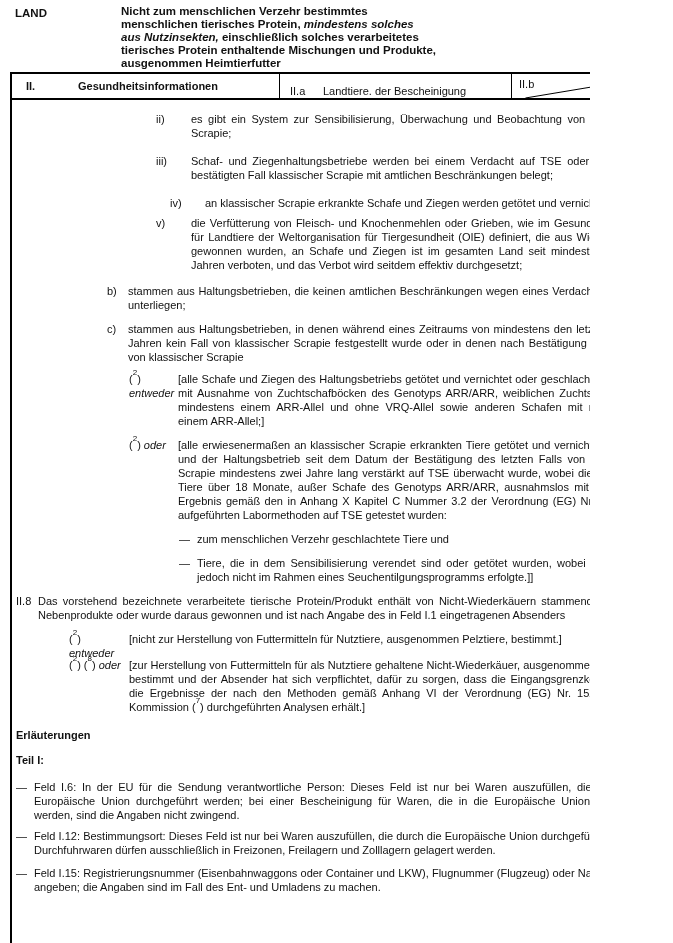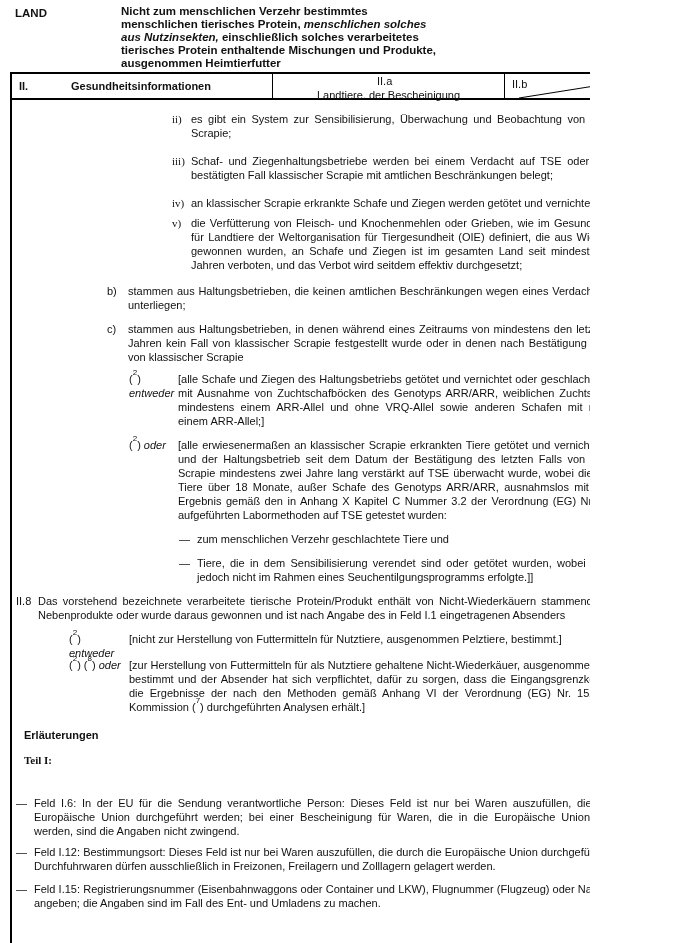--- a/index.html
+++ b/index.html
@@ -21,65 +21,65 @@
   .title-block{
     position:absolute;top:5px;right:9px;width:460px;
     text-align:left;font-weight:bold;font-size:11.5px;line-height:13px;
   }
   .title-block .bi{font-style:italic;}
   
   .doc-table{
     position:absolute;top:72px;left:10px;width:649px;bottom:0;
     border:2px solid #000;border-bottom:none;
   }
-  .hdr-row{display:flex;height:24px;border-bottom:2px solid #000;}
+  .hdr-row{display:flex;height:24px;border-bottom:2px solid #000;padding-left:7px;}
   .hdr-c1{width:260px;display:flex;align-items:center;}
   .hdr-c1 .no{font-weight:bold;padding-left:7px;width:52px;}
   .hdr-c1 .ttl{font-weight:bold;}
-  .hdr-c2{width:231px;border-left:1.5px solid #000;display:flex;align-items:center;flex-direction:column;}
+  .hdr-c2{width:231px;border-left:1.5px solid #000;display:flex;align-items:flex-end;}
   .hdr-c2 .no{padding-left:10px;width:33px;}
   .hdr-c3{flex:1;border-left:1.5px solid #000;position:relative;display:flex;align-items:flex-start;}
   .hdr-c3 .no{padding-left:7px;padding-top:3px;}
   .hdr-c3 svg{position:absolute;inset:0;width:100%;height:100%;}
   
   .tbody{padding:12px 8px 0 0;}
   .p{position:relative;text-align:justify;margin:0 8px 12px 0;}
   .p .lbl{position:absolute;text-align:left;}
   .roman{padding-left:179px;}
-  .roman .lbl{left:160px;font-family:Liberation Serif, serif;}
+  .roman .lbl{left:144px;}
   .alpha{padding-left:116px;}
   .alpha .lbl{left:95px;}
   .opt-c{padding-left:166px;}
   .opt-c .lbl{left:117px;width:48px;}
   .dash-c{padding-left:185px;}
   .dash-c .lbl{left:167px;}
   .sec{padding-left:26px;}
   .sec .lbl{left:4px;}
   .opt-s{padding-left:117px;}
   .opt-s .lbl{left:57px;width:59px;}
-  .expl-h{padding-left:12px;font-weight:bold;text-align:left;}
+  .expl-h{padding-left:4px;font-weight:bold;text-align:left;}
   .bullet{padding-left:22px;}
   .bullet .lbl{left:4px;}
   .it{font-style:italic;}
   sup{font-size:8px;line-height:0;position:relative;top:-3px;}
   
-  .m14{margin-bottom:14px;} .m13{margin-bottom:29px;font-family:Liberation Serif, serif;} .m12{margin-bottom:12px;}
+  .m14{margin-bottom:14px;} .m13{margin-bottom:13px;} .m12{margin-bottom:12px;}
   .m11{margin-bottom:11px;} .m10{margin-bottom:10px;} .m9{margin-bottom:9px;}
-  .m8{margin-bottom:8px;}  .m7{margin-bottom:7px;}  .m6{margin-bottom:6px;}
+  .m8{margin-bottom:8px;}  .m7{margin-bottom:7px;}  .m6{margin-bottom:6px;margin-left:14px;}
   .m0{margin-bottom:0;}
 </style>
 </head>
 <body>
 
 <div class="page">
 
   <div class="land">LAND</div>
   <div class="title-block">
     <div><span>Nicht zum menschlichen Verzehr bestimmtes</span></div>
-    <div><span>menschlichen tierisches Protein, </span><span class="bi">menschlichen solches</span></div>
+    <div><span>menschlichen tierisches Protein, </span><span class="bi">mindestens solches</span></div>
     <div><span class="bi">aus Nutzinsekten,</span><span> einschließlich solches verarbeitetes</span></div>
     <div><span>tierisches Protein enthaltende Mischungen und Produkte,</span></div>
     <div><span>ausgenommen Heimtierfutter</span></div>
   </div>
 
   <div class="doc-table">
     <div class="hdr-row">
       <div class="hdr-c1">
         <span class="no">II.</span>
         <span class="ttl">Gesundheitsinformationen</span>

